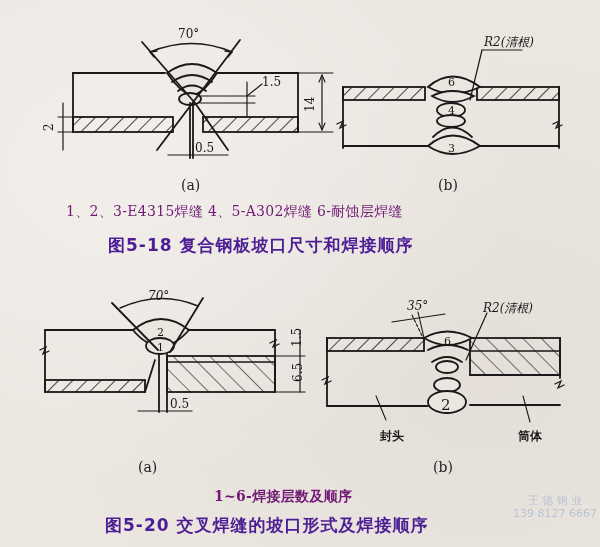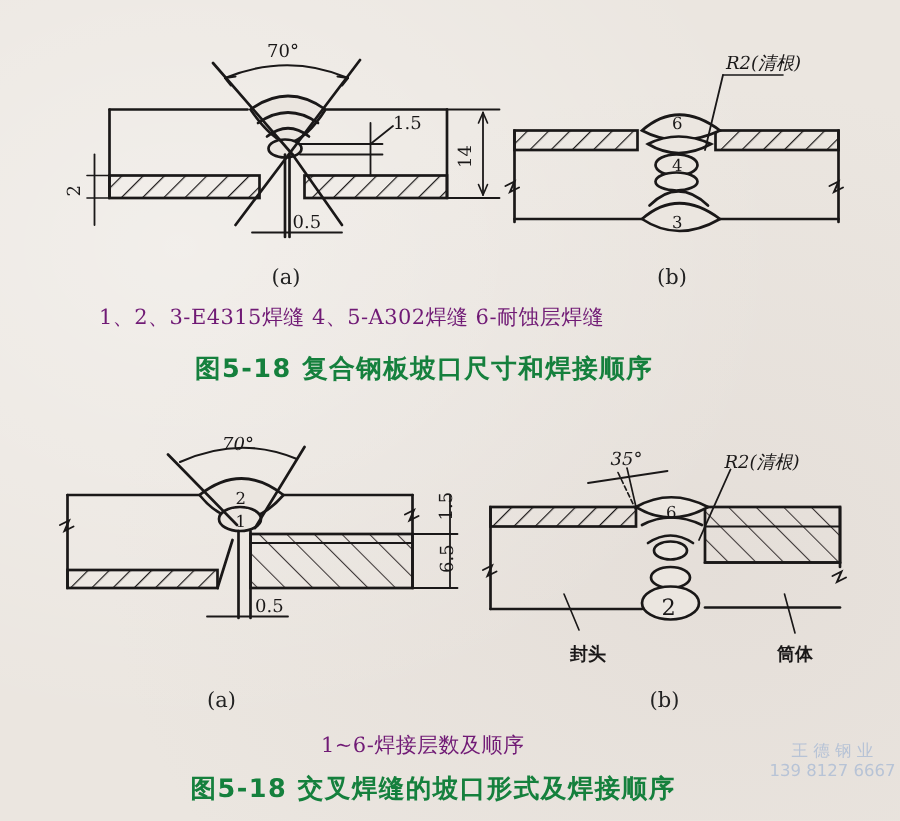--- a/index.html
+++ b/index.html
@@ -14,21 +14,21 @@
       position: absolute; inset: 0;
       background:
         radial-gradient(ellipse at 20% 30%, rgba(255,255,255,0.35), transparent 60%),
         radial-gradient(ellipse at 80% 70%, rgba(210,200,195,0.25), transparent 60%),
         #ebe6e0;
     }
     svg.fig { position: absolute; left: 0; top: 0; }
     .t { position: absolute; white-space: nowrap; }
     .sub-label { font-family: "DejaVu Serif", serif; font-size: 14px; color: #222; }
     .legend { font-family: "DejaVu Serif", serif; font-size: 14px; color: #701a75; letter-spacing: 0.3px; }
-    .caption { font-family: "DejaVu Sans", sans-serif; font-size: 17px; font-weight: bold; color: #15803d; letter-spacing: 1px; margin-left: 22px; }
+    .caption { font-family: "DejaVu Sans", sans-serif; font-size: 17px; font-weight: bold; color: #4c1d95; letter-spacing: 1px; }
     .watermark { font-family: "DejaVu Sans", sans-serif; color: #b7c3d6; font-size: 11px; text-align: center; line-height: 13px; }
     .dim { font-family: "DejaVu Serif", serif; font-size: 12px; fill: #1a1818; }
     .lbl-cn { font-family: "DejaVu Sans", sans-serif; font-size: 12px; fill: #1a1818; font-weight: bold; }
     .layer-num { font-family: "DejaVu Serif", serif; font-size: 11px; fill: #1a1818; }
   </style>
 </head>
 <body>
 
 <div class="paper"></div>
 
@@ -195,19 +195,19 @@
 </svg>
 
 <div class="t sub-label" style="left:181px; top:177px;">(a)</div>
 <div class="t sub-label" style="left:438px; top:177px;">(b)</div>
 <div class="t sub-label" style="left:138px; top:459px;">(a)</div>
 <div class="t sub-label" style="left:433px; top:459px;">(b)</div>
 
 <div class="t legend" style="left:66px; top:203px;">1、2、3-E4315焊缝   4、5-A302焊缝   6-耐蚀层焊缝</div>
 <div class="t caption" style="left:108px; top:234px;">图5-18   复合钢板坡口尺寸和焊接顺序</div>
 
-<div class="t legend" style="left:214px; top:488px;">1~6-焊接层数及顺序</div>
-<div class="t caption" style="left:105px; top:514px;">图5-18   交叉焊缝的坡口形式及焊接顺序</div>
+<div class="t legend" style="left:214px; top:488px;font-weight:bold;">1~6-焊接层数及顺序</div>
+<div class="t caption" style="left:105px; top:514px;">图5-20   交叉焊缝的坡口形式及焊接顺序</div>
 
 <div class="t watermark" style="left:513px; top:494px;">
   <div>王 德 钢 业</div>
   <div>139 8127 6667</div>
 </div>
 
 </body></html>

